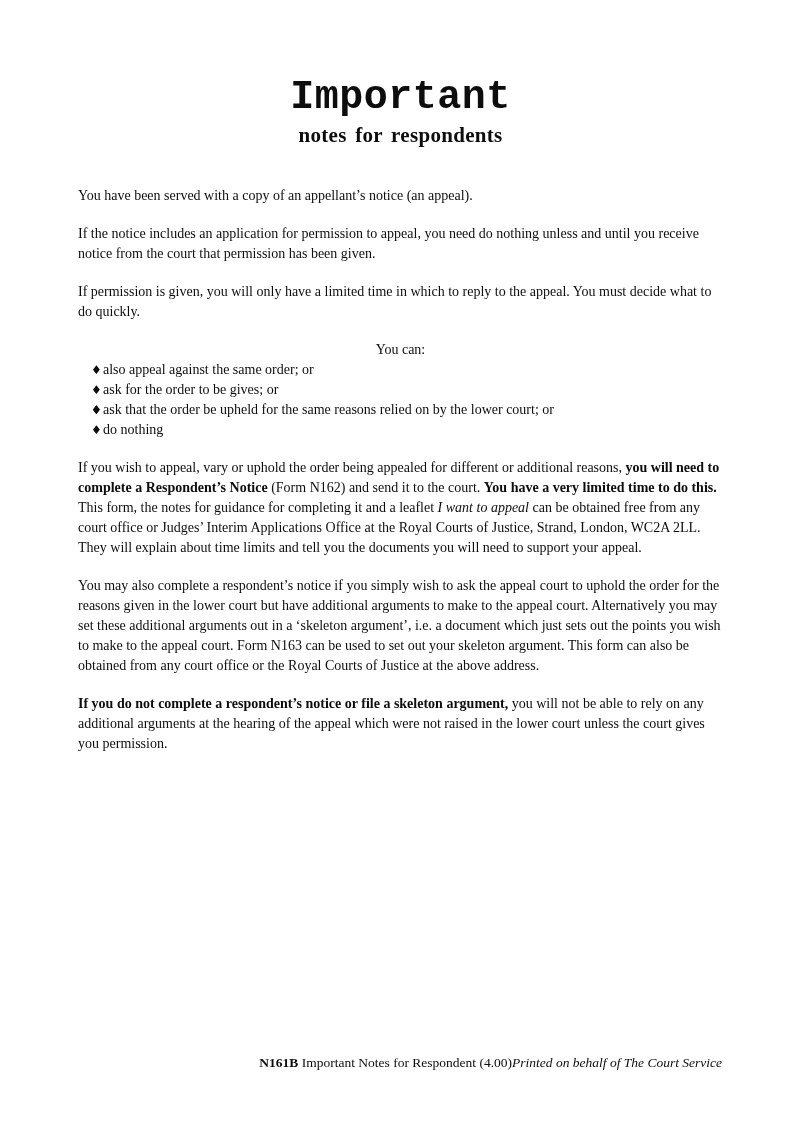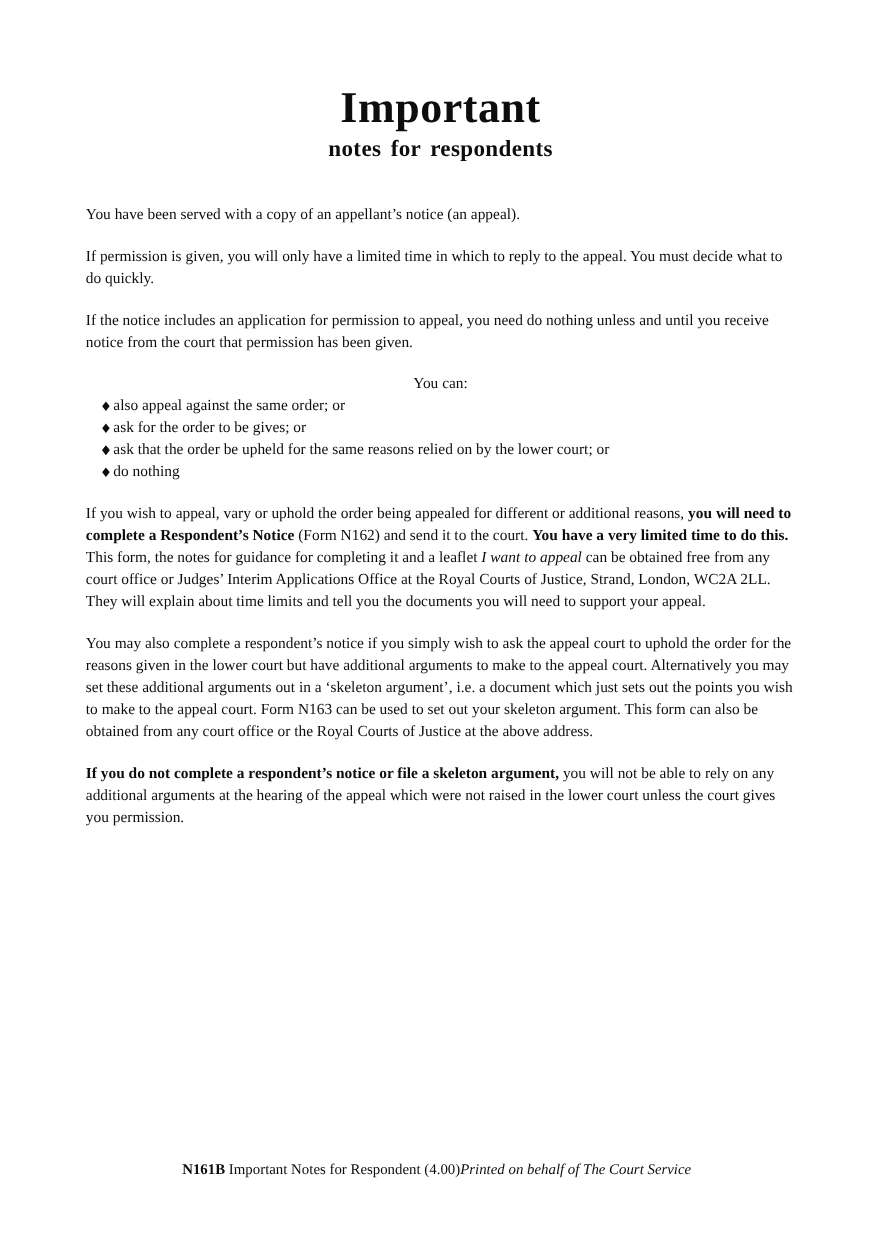--- a/index.html
+++ b/index.html
@@ -19,20 +19,21 @@
     top: 76px;
     width: 645px;
   }
   h1.title {
     margin: 0;
     text-align: center;
     font-size: 40px;
     line-height: 44px;
     font-weight: bold;
     letter-spacing: 0.5px;
+    font-family: Liberation Mono, monospace;
   }
   .subtitle {
     margin-top: 5px;
     text-align: center;
     font-size: 21px;
     line-height: 20px;
     font-weight: bold;
     word-spacing: 3px;
     letter-spacing: 0.3px;
   }
@@ -57,41 +58,41 @@
     font-family: "DejaVu Sans", sans-serif;
   }
   b { font-weight: bold; }
   i { font-style: italic; }
   .footer {
     position: absolute;
     left: 72px;
     right: 78px;
     top: 1054px;
     display: flex;
-    justify-content: center;
+    justify-content: flex-end;
     align-items: baseline;
     font-size: 13.5px;
     line-height: 18px;
   }
   .footer-right { font-style: italic; }
 </style>
 </head>
 <body>
 
 <div class="page">
   <div class="content">
     <h1 class="title">Important</h1>
     <div class="subtitle">notes for respondents</div>
 
     <div class="bodytext">
       <p>You have been served with a copy of an appellant’s notice (an appeal).</p>
 
+      <p>If the notice includes an application for permission to appeal, you need do nothing unless and until you receive notice from the court that permission has been given.</p>
+
       <p>If permission is given, you will only have a limited time in which to reply to the appeal. You must decide what to do quickly.</p>
-
-      <p>If the notice includes an application for permission to appeal, you need do nothing unless and until you receive notice from the court that permission has been given.</p>
 
       <p class="list-intro">You can:</p>
       <ul class="options">
         <li><span class="bullet">♦</span><span>also appeal against the same order; or</span></li>
         <li><span class="bullet">♦</span><span>ask for the order to be gives; or</span></li>
         <li><span class="bullet">♦</span></li>
         <li><span class="bullet">♦</span><span>ask that the order be upheld for the same reasons relied on by the lower court; or</span></li>
         <li><span class="bullet">♦</span><span>do nothing</span></li>
       </ul>
 

